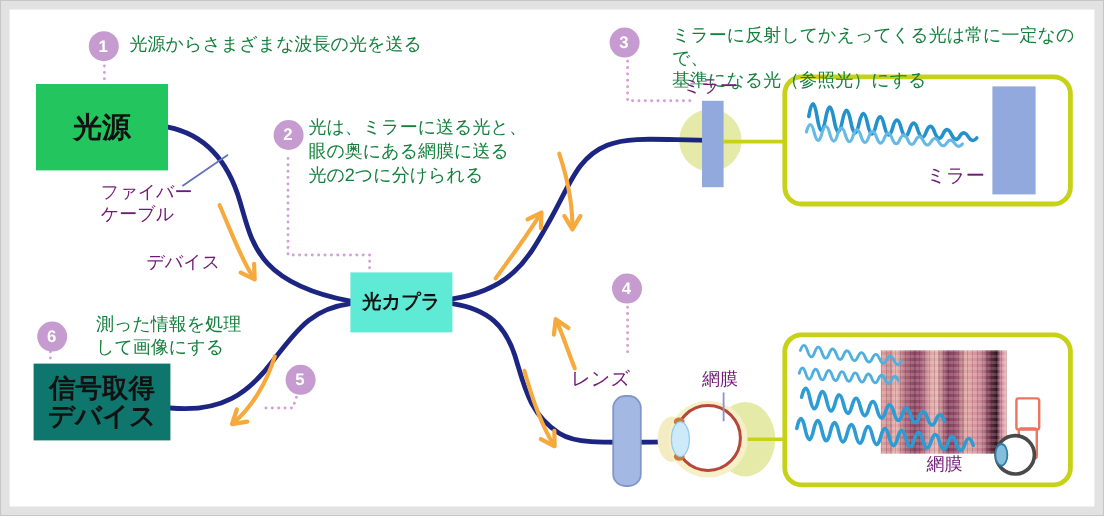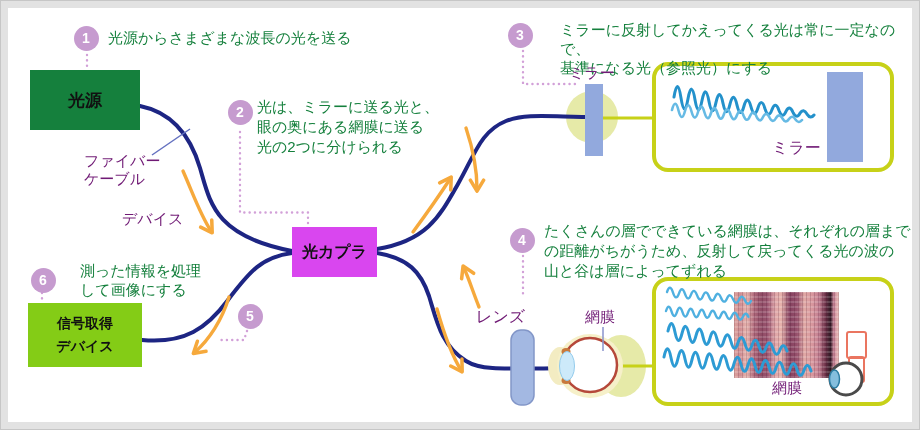--- a/index.html
+++ b/index.html
@@ -6,23 +6,23 @@
   body{font-family:"Liberation Sans",sans-serif;background:#fff}
   #canvas{position:relative;width:920px;height:430px;background:#ffffff;overflow:hidden}
   .frame{position:absolute;inset:0;border:1px solid #c6c6c6;box-shadow:inset 0 0 0 7px #e2e2e2;z-index:10;pointer-events:none}
   .svg-layer{position:absolute;inset:0;z-index:1}
   .txt{position:absolute;z-index:2;color:#15803d;font-size:15px;line-height:20px;white-space:pre-line}
   .step-circle{position:absolute;z-index:2;width:25px;height:25px;border-radius:50%;background:#c69bcf;color:#fff;
     font-size:14px;font-weight:bold;display:flex;align-items:center;justify-content:center}
   .label{position:absolute;z-index:2;font-weight:normal;color:#701a75;font-size:15px;line-height:18px;white-space:pre-line}
   .node{position:absolute;z-index:2;display:flex;align-items:center;justify-content:center;font-weight:bold;color:#111;
     text-align:center;white-space:pre-line}
-  #node-source{left:30px;top:70px;width:110px;height:60px;background:#15803d;font-size:17px}
-  #node-coupler{left:292px;top:227px;width:85px;height:50px;background:#d946ef;font-size:16px}
-  #node-device{left:28px;top:303px;width:114px;height:64px;background:#84cc16;font-size:14px;line-height:23px}
+  #node-source{left:30px;top:70px;width:110px;height:72px;background:#22c55e;font-size:24px}
+  #node-coupler{left:292px;top:227px;width:85px;height:50px;background:#5eead4;font-size:16px}
+  #node-device{left:28px;top:303px;width:114px;height:64px;background:#0f766e;font-size:22px;line-height:23px}
   .callout{position:absolute;z-index:0;background:#fff;border:4.5px solid #c7d118;border-radius:16px}
   #callout-mirror{left:652px;top:62px;width:242px;height:110px}
   #callout-retina{left:652px;top:277px;width:242px;height:129px}
   #retina-image{position:absolute;left:78px;top:11px;width:105px;height:86px;
     background:linear-gradient(90deg,#dfa49e 0%,#cf8d92 6%,#e7b4ad 12%,#b06a7c 19%,#8e4a64 26%,#9b5570 32%,
       #dda3a6 39%,#e7b2ab 45%,#84405e 53%,#97506c 60%,#e0a8a4 67%,#d9989e 74%,#c27e90 81%,#6d3148 87%,
       #2e1822 92%,#c98296 95%,#edc4bc 100%)}
   #retina-image::after{content:"";position:absolute;inset:0;
     background:repeating-linear-gradient(90deg,rgba(60,10,35,.18) 0 1px,transparent 1px 4px),
                repeating-linear-gradient(0deg,rgba(255,255,255,.16) 0 2px,transparent 2px 5px)}
@@ -108,23 +108,20 @@
   <div class="step-circle" style="left:509.5px;top:227.5px">4</div>
   <div class="step-circle" style="left:237.5px;top:303.5px">5</div>
   <div class="step-circle" style="left:30.5px;top:267.5px">6</div>
 
   <div class="txt" style="left:108px;top:28px">光源からさまざまな波長の光を送る</div>
   <div class="txt t2" style="left:257px;top:97px">光は、ミラーに送る光と、
 眼の奥にある網膜に送る
 光の2つに分けられる</div>
   <div class="txt t19" style="left:560px;top:20px">ミラーに反射してかえってくる光は常に一定なので、
 基準になる光（参照光）にする</div>
-  <div class="txt t2" style="left:544px;top:221px">たくさんの層でできている網膜は、それぞれの層まで
-の距離がちがうため、反射して戻ってくる光の波の
-山と谷は層によってずれる</div>
   <div class="txt t19" style="left:80px;top:261px">測った情報を処理
 して画像にする</div>
 
   <div class="node" id="node-source">光源</div>
   <div class="node" id="node-coupler">光カプラ</div>
   <div class="node" id="node-device">信号取得
 デバイス</div>
 
   <div class="label" style="left:84px;top:152px">ファイバー
 ケーブル</div>

